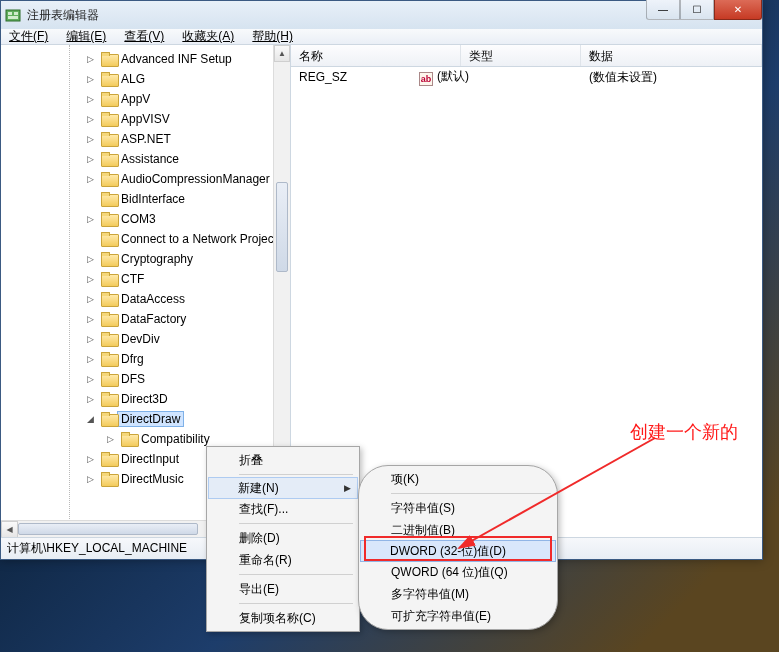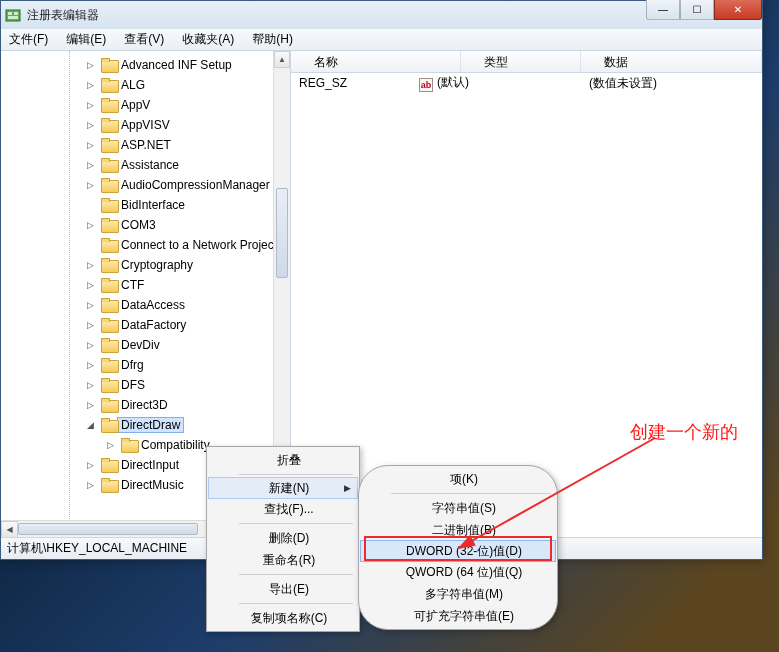--- a/index.html
+++ b/index.html
@@ -50,26 +50,27 @@
   }
   .win-btn.min { border-radius: 0 0 0 3px; }
   .win-btn.close {
     width: 48px;
     background: linear-gradient(#dc6b57,#c63a24);
     color: #fff;
     border-color: #8a2a1a;
     border-radius: 0 0 3px 0;
   }
   .menubar {
-    height: 22px;
+    height: 16px;
     background: linear-gradient(#f8fafc,#eaeff6);
     border-bottom: 1px solid #cdd7e1;
     display: flex; align-items: center;
     padding: 0 4px;
     gap: 10px;
+    text-decoration: underline;
   }
   .menubar span { padding: 2px 4px; }
   .content {
     flex: 1;
     display: flex;
     background: #fff;
     position: relative;
   }
   .tree-pane {
     width: 290px;
@@ -81,21 +82,21 @@
     flex: 1;
     position: relative;
   }
   .list-header {
     display: flex;
     height: 22px;
     background: linear-gradient(#fdfdfe,#eef1f6);
     border-bottom: 1px solid #cdd7e1;
   }
   .list-header .col {
-    padding: 3px 23px;
+    padding: 3px 8px;
     border-right: 1px solid #dfe4ea;
   }
   .list-row {
     display: flex;
     height: 20px;
     align-items: center;
   }
   .list-row .cell { padding: 2px 8px; }
   .ab-icon {
     display: inline-block;
@@ -207,21 +208,20 @@
     height: 1px;
     background: #d0d0d0;
     margin: 3px 4px 3px 30px;
   }
   .ctx .mi {
     display: flex; align-items: center;
     height: 22px;
     padding: 0 18px 0 30px;
     white-space: nowrap;
     position: relative;
-    justify-content: center;
   }
   .ctx .mi.hover {
     background: #e4ecf7;
     border: 1px solid #aecbf1;
     margin: -1px;
     padding: 0 17px 0 29px;
   }
   .ctx .mi .arrow {
     position: absolute; right: 6px; font-size: 9px; color: #333;
   }

